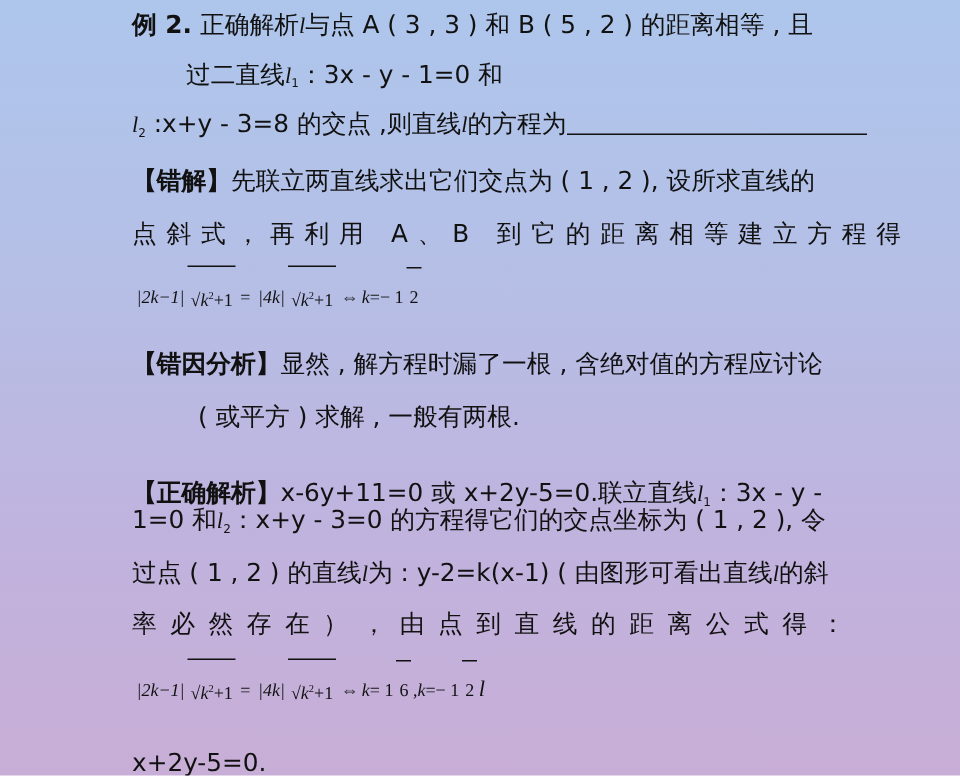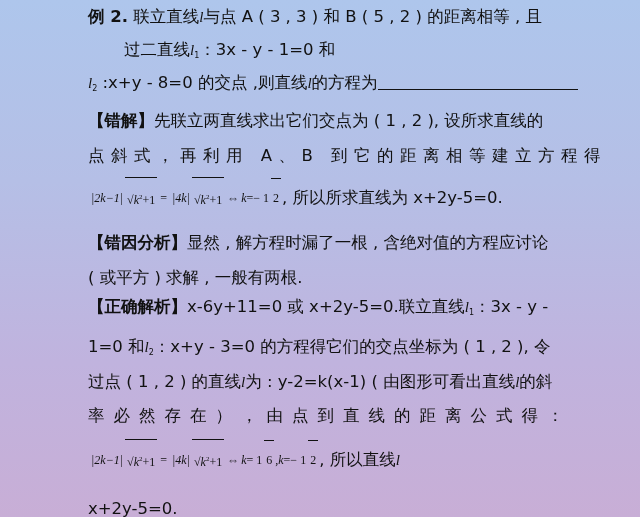--- a/index.html
+++ b/index.html
@@ -28,29 +28,29 @@
   .frac .den{border-top:1px solid #111;padding:12px 2px;line-height:15px;}
   .sup{font-size:7px;vertical-align:5px;}
   .op{margin:0 2px;}
   .ik{font-style:italic;}
 </style>
 </head>
 <body>
 
 <div class="line" style="top:6px;">
   <span class="bold">例 2.</span>
-  <span>联立直线</span><span class="it">l</span><span>与点 A ( 3 , 3 ) 和 B ( 5 , 2 ) 的距离相等 , 且</span>
+  <span>正确解析</span><span class="it">l</span><span>与点 A ( 3 , 3 ) 和 B ( 5 , 2 ) 的距离相等 , 且</span>
 </div>
 
 <div class="line" style="top:39px;margin-left:36px;">
   <span>过二直线</span><span class="it">l</span><span class="sub">1</span><span>：3x - y - 1=0 和</span>
 </div>
 
 <div class="line" style="top:72px;">
-  <span class="it">l</span><span class="sub">2</span><span> :x+y - 8=0 的交点 ,则直线</span><span class="it">l</span><span>的方程为</span><span class="blank"></span>
+  <span class="it">l</span><span class="sub">2</span><span> :x+y - 3=8 的交点 ,则直线</span><span class="it">l</span><span>的方程为</span><span class="blank"></span>
 </div>
 
 <div class="line" style="top:110px;">
   <span class="bold">【错解】</span><span>先联立两直线求出它们交点为 ( 1 , 2 ), 设所求直线的</span>
 </div>
 
 <div class="line spread" style="top:145px;">点斜式，再利用 A、B 到它的距离相等建立方程得</div>
 
 <div class="line" style="top:178px;height:40px;display:flex;align-items:center;">
   <span class="math">
@@ -64,30 +64,29 @@
       <span class="den"><span>√</span><span class="rad"><span class="ik">k</span><span class="sup">2</span><span>+1</span></span></span>
     </span>
     <span class="op">⇔</span>
     <span class="ik">k</span>
       <span>=−</span>
     <span class="frac">
       <span class="num">1</span>
       <span class="den">2</span>
     </span>
   </span>
-  <span> , 所以所求直线为 x+2y-5=0.</span>
 </div>
 
 <div class="line" style="top:232px;">
   <span class="bold">【错因分析】</span><span>显然 , 解方程时漏了一根 , 含绝对值的方程应讨论</span>
 </div>
 
-<div class="line" style="top:267px;">( 或平方 ) 求解 , 一般有两根.</div>
+<div class="line" style="top:267px;margin-left:44px;">( 或平方 ) 求解 , 一般有两根.</div>
 
-<div class="line" style="top:296px;text-align:right;">
+<div class="line" style="top:318px;text-align:right;">
   <span class="bold">【正确解析】</span><span>x-6y+11=0 或 x+2y-5=0.联立直线</span><span class="it">l</span><span class="sub">1</span><span>：3x - y -</span>
 </div>
 
 <div class="line" style="top:336px;">
   <span>1=0 和</span><span class="it">l</span><span class="sub">2</span><span>：x+y - 3=0 的方程得它们的交点坐标为 ( 1 , 2 ), 令</span>
 </div>
 
 <div class="line" style="top:371px;">
   <span>过点 ( 1 , 2 ) 的直线</span><span class="it">l</span><span>为 : y-2=k(x-1) ( 由图形可看出直线</span><span class="it">l</span><span>的斜</span>
 </div>
@@ -113,17 +112,16 @@
       <span class="den">6</span>
     </span>
     <span>,</span>
     <span class="ik">k</span>
       <span>=−</span>
     <span class="frac">
       <span class="num">1</span>
       <span class="den">2</span>
     </span>
   </span>
-  <span> , 所以直线</span>
     <span class="it">l</span>
 </div>
 
 <div class="line" style="top:498px;">x+2y-5=0.</div>
 
 </body></html>

